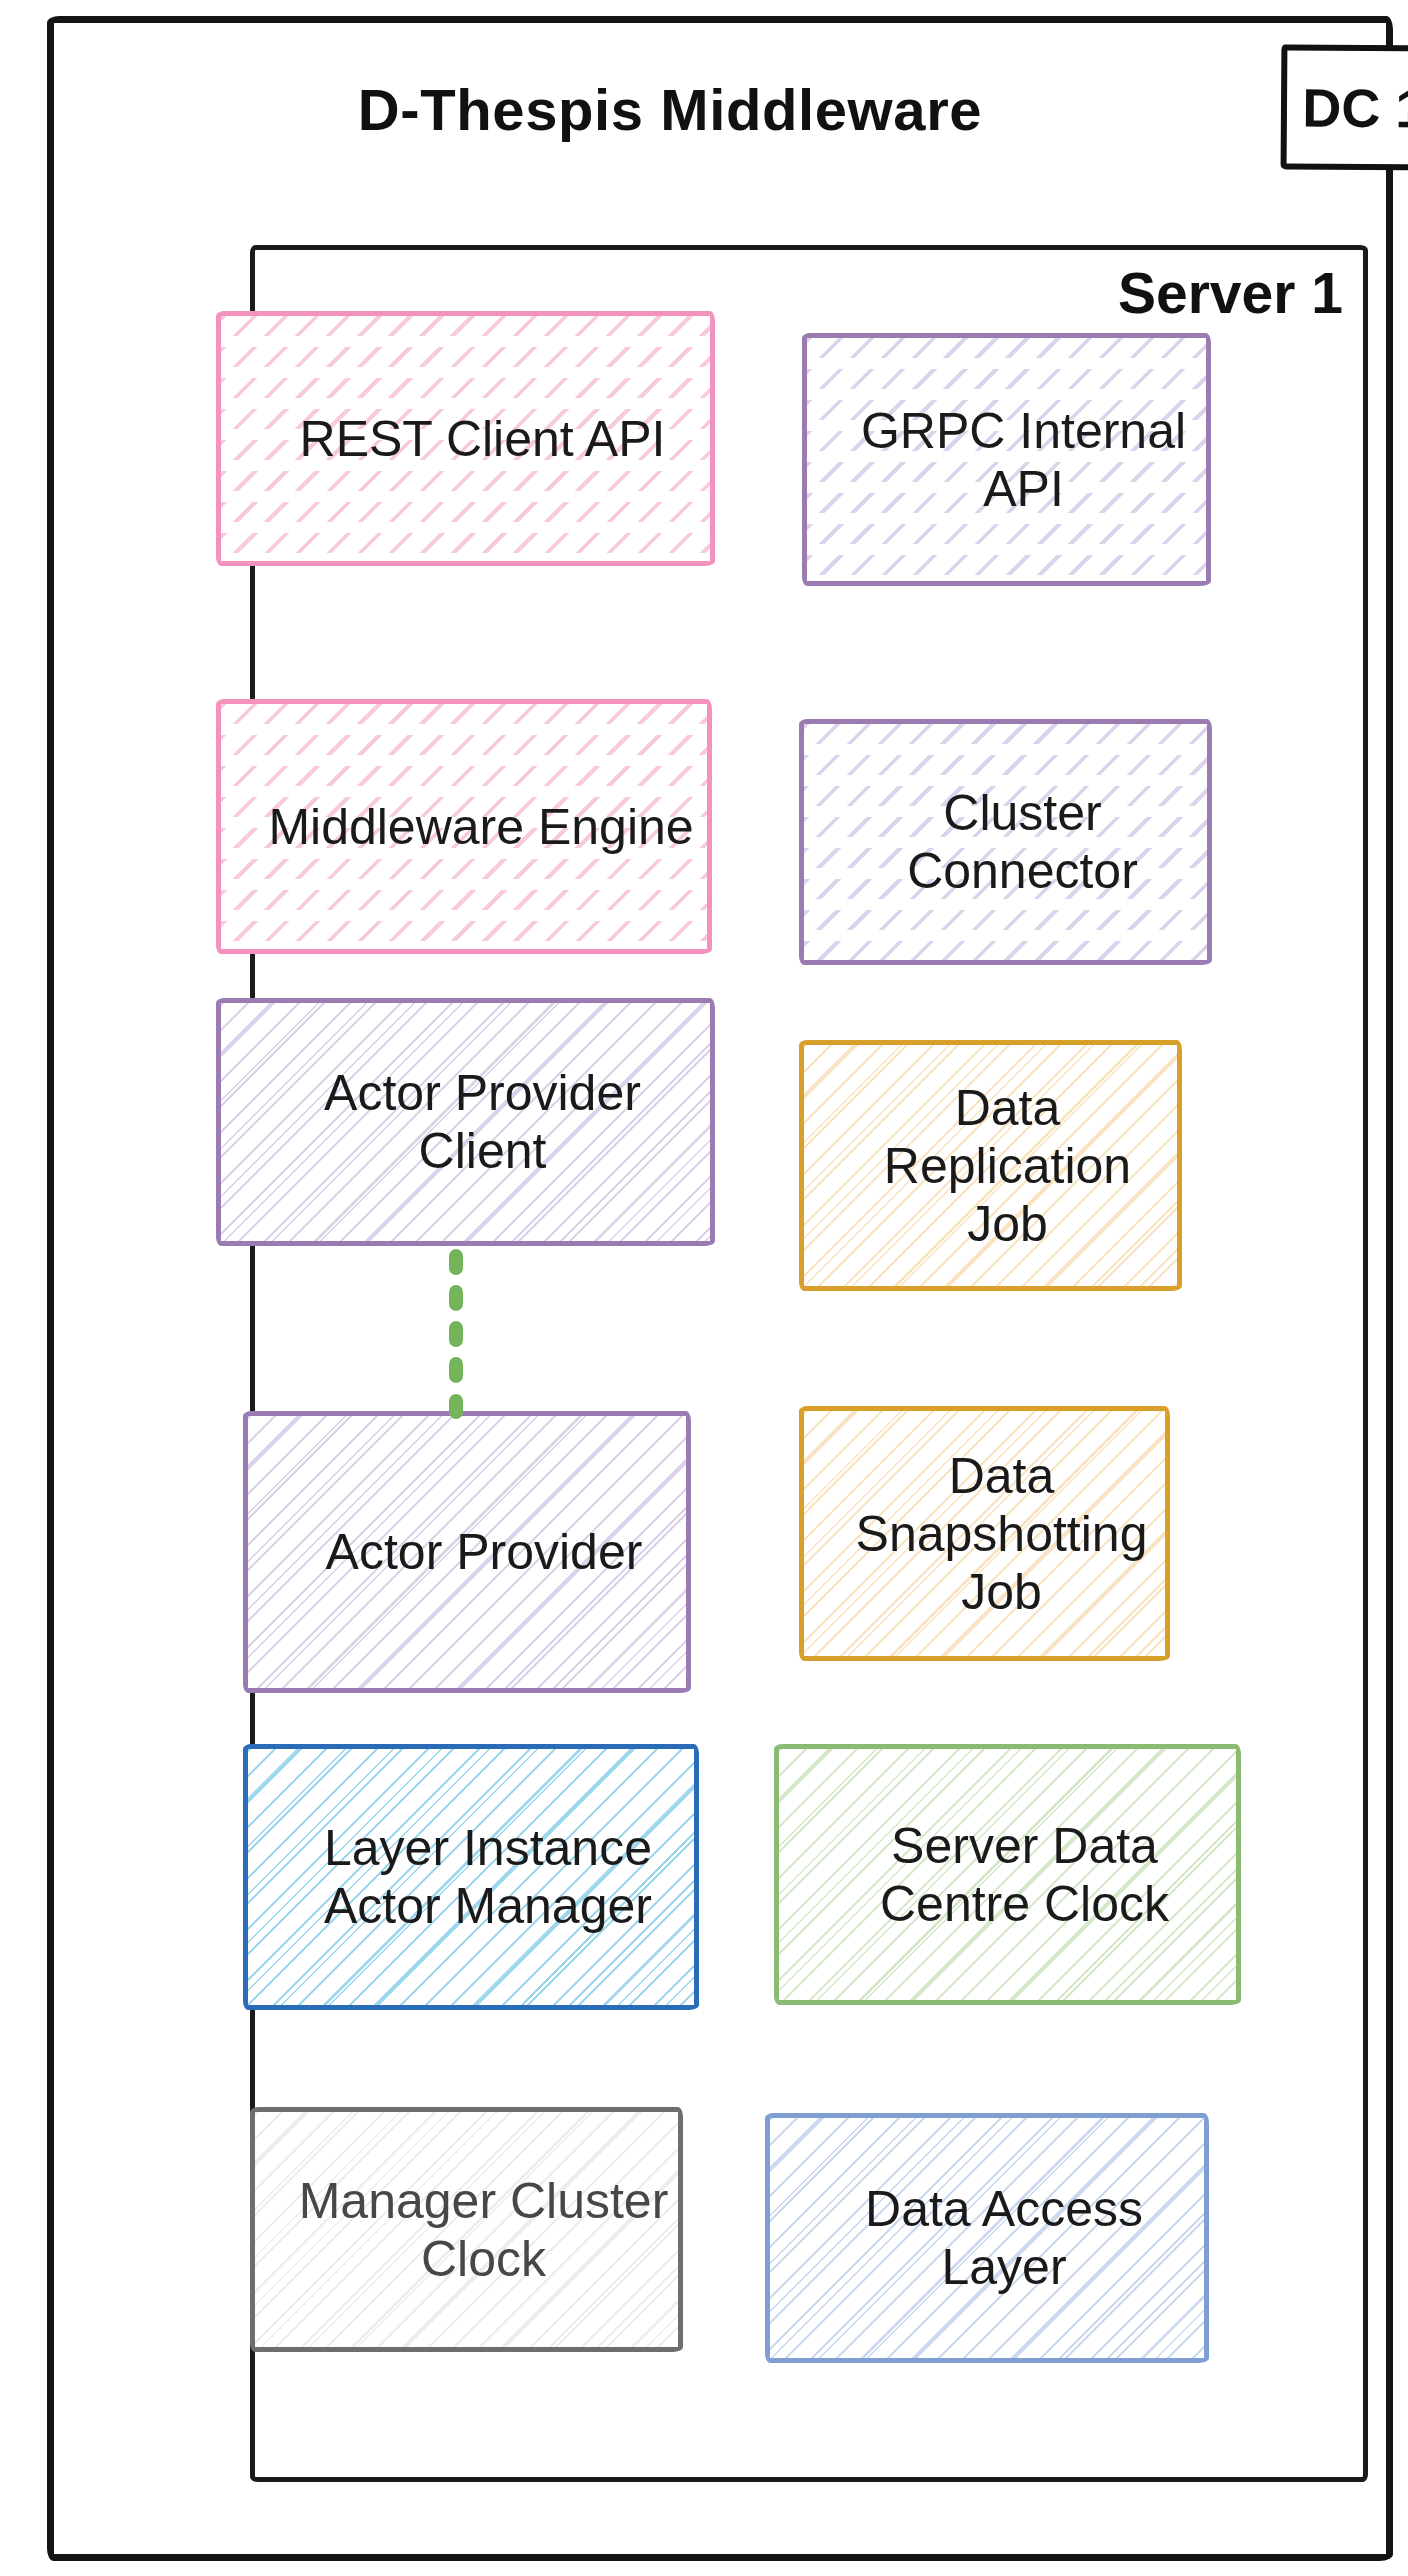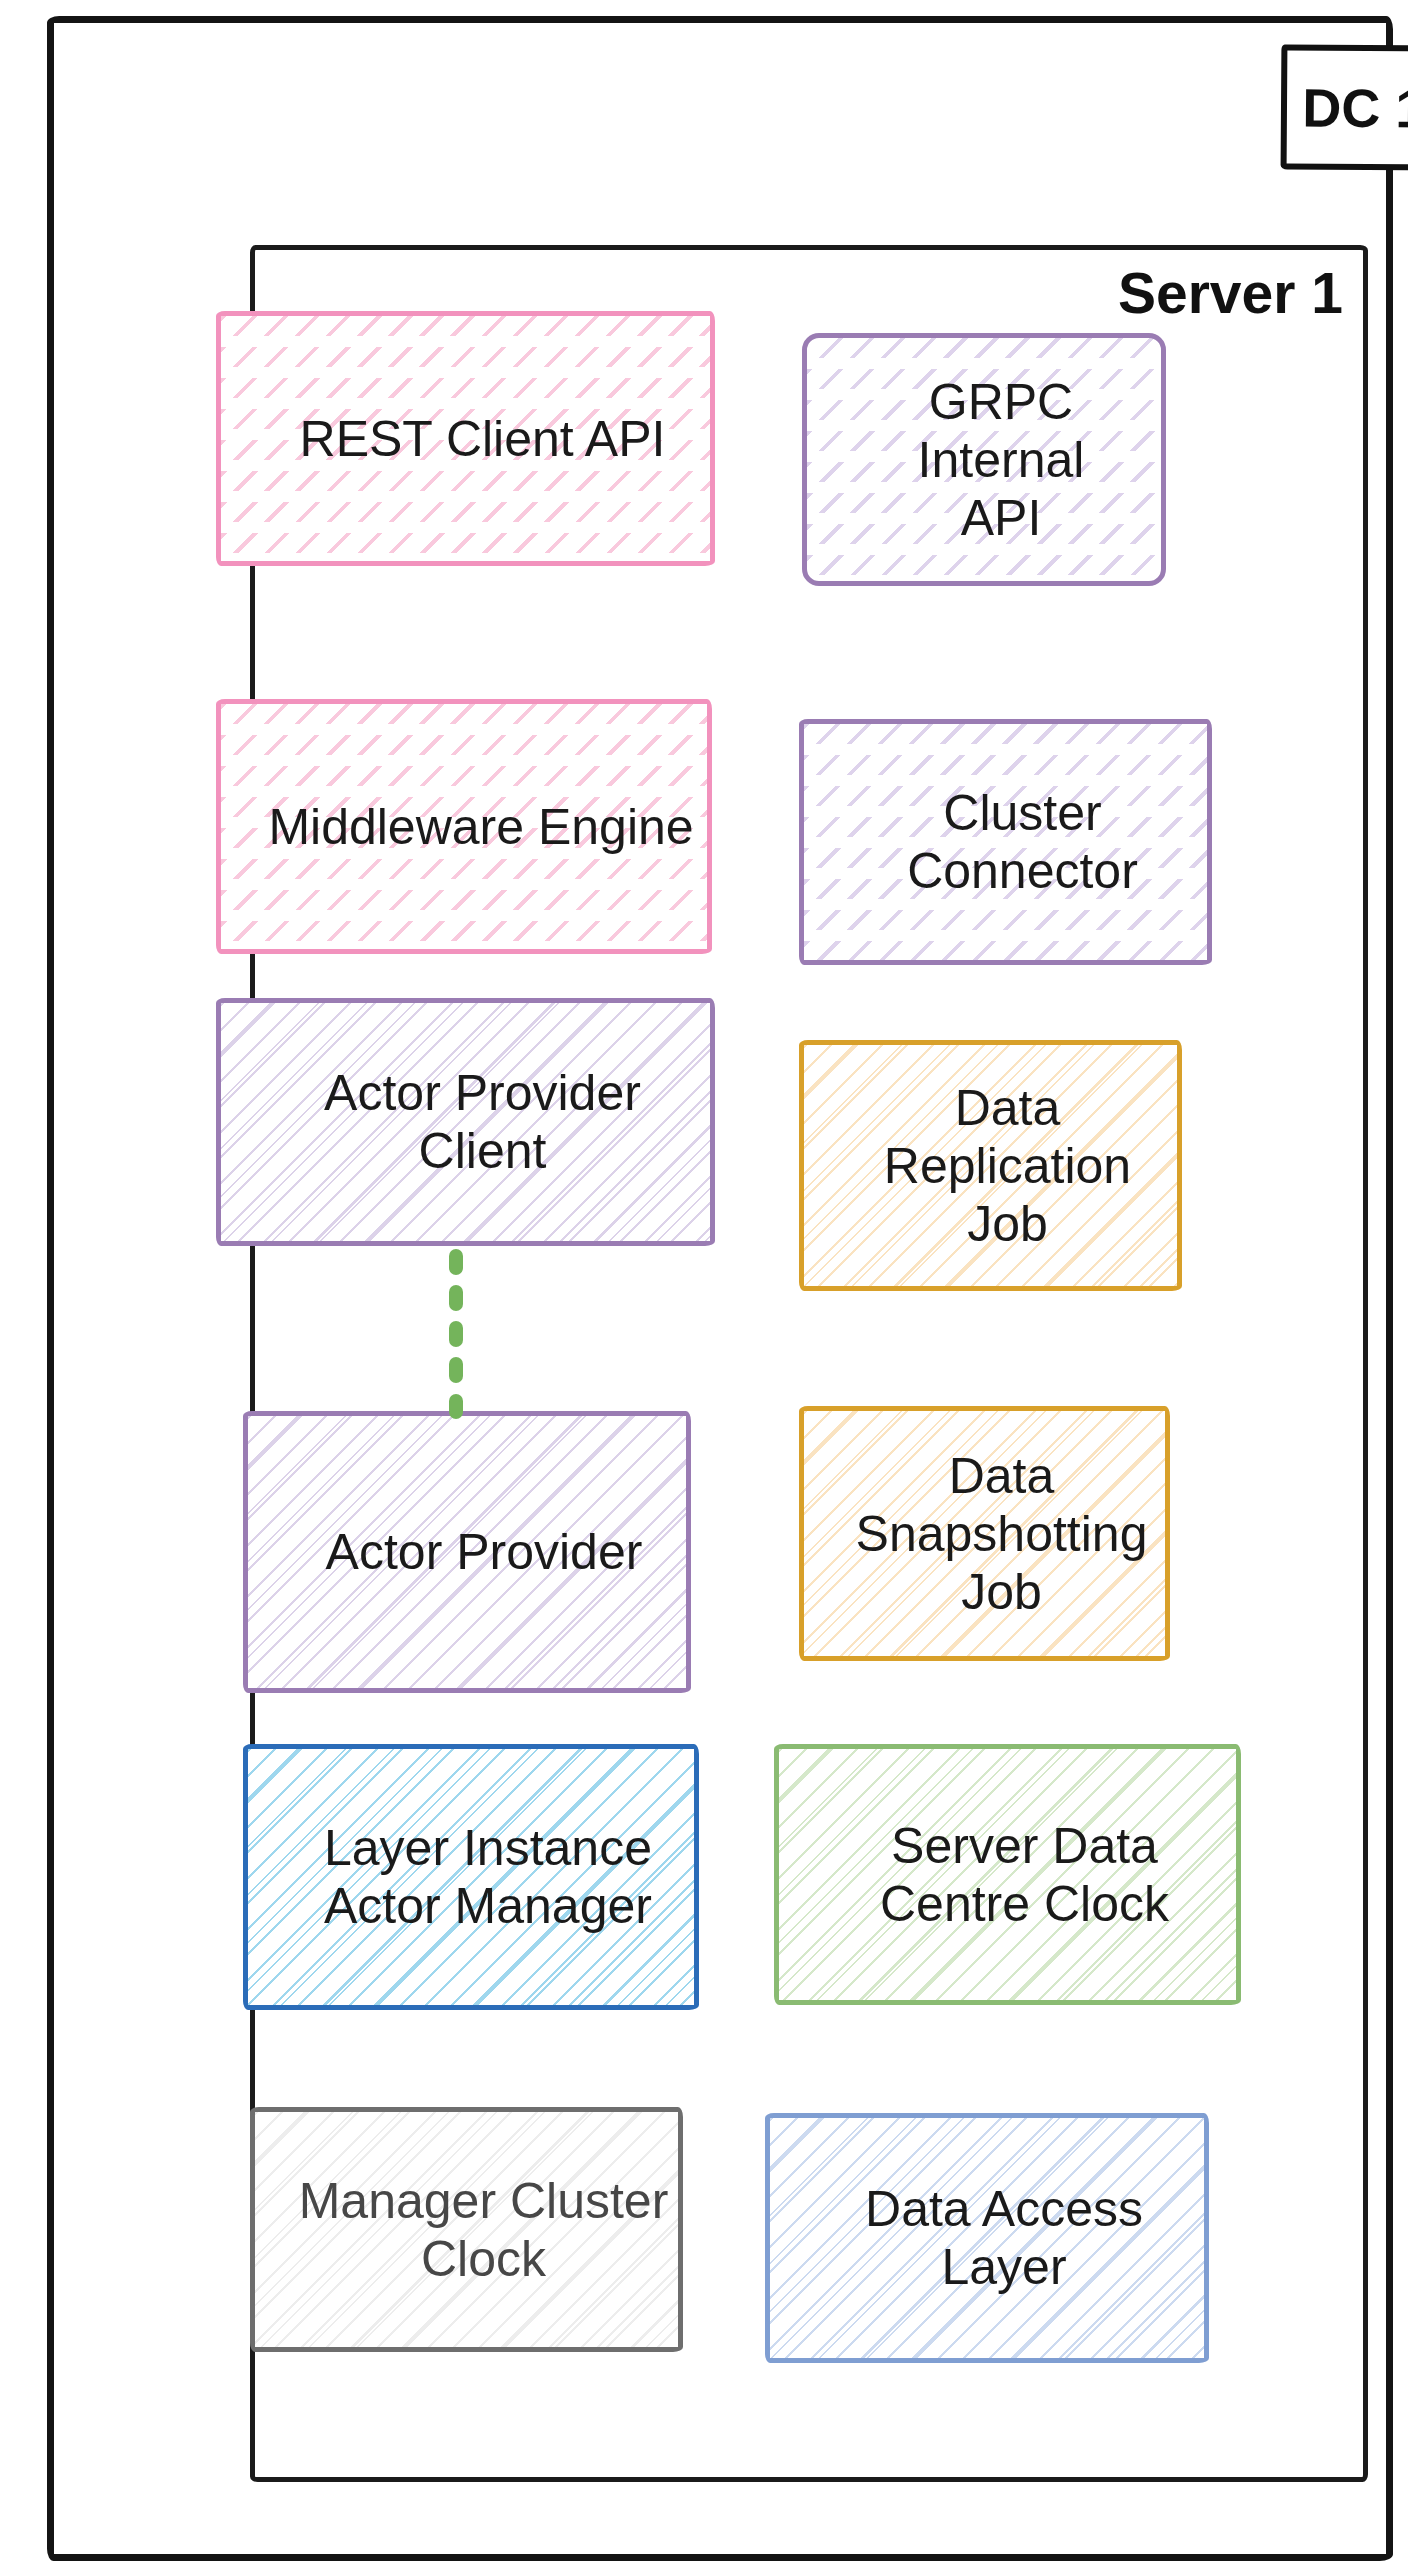--- a/index.html
+++ b/index.html
@@ -79,21 +79,21 @@
       repeating-linear-gradient(135deg, var(--hc,#eee) 0 3.9px, rgba(255,255,255,0) 3.9px 22px);
   }
   
   .hatch-line{
     background-image:
       repeating-linear-gradient(135deg, var(--hc,#eee) 0 2.2px, rgba(255,255,255,0) 2.2px 18px),
       repeating-linear-gradient(135deg, var(--hc,#eee) 0 1.7px, rgba(255,255,255,0) 1.7px 34px);
   }
   
   .c0 {left:216px;  top:311px;  width:499px; height:255px;}
-  .c1 {left:802px; top:333px;  width:364px; height:253px;border-radius:17px;}
+  .c1 {left:802px; top:333px;  width:409px; height:253px;}
   .c2 {left:216px;  top:699px; width:496px; height:255px;}
   .c3 {left:799px; top:719px; width:413px; height:246px;}
   .c4 {left:216px;  top:998px; width:499px; height:248px;}
   .c5 {left:799px; top:1040px; width:383px; height:251px;}
   .c6 {left:243px;  top:1411px; width:448px; height:282px;}
   .c7 {left:799px; top:1406px; width:371px; height:255px;}
   .c8 {left:243px;  top:1744px; width:456px; height:266px;}
   .c9 {left:774px; top:1744px; width:467px; height:261px;}
   .c10{left:250px;  top:2107px; width:433px; height:245px;}
   .c11{left:765px; top:2113px; width:444px; height:250px;}
@@ -109,20 +109,21 @@
     width:14.4px; height:25.5px;
     border-radius:7.8px;
     background:var(--cc,#74b45b);
   }
 </style>
 </head>
 <body>
 
 <div class="canvas">
   <div class="outer-box">
+    <div class="diagram-title">D-Thespis Middleware</div>
 
     <div class="server-box">
       <div class="server-label">Server 1</div>
 
     </div>
 
     <div class="dc-badge">
       <span>DC 1</span>
     </div>
   </div>

